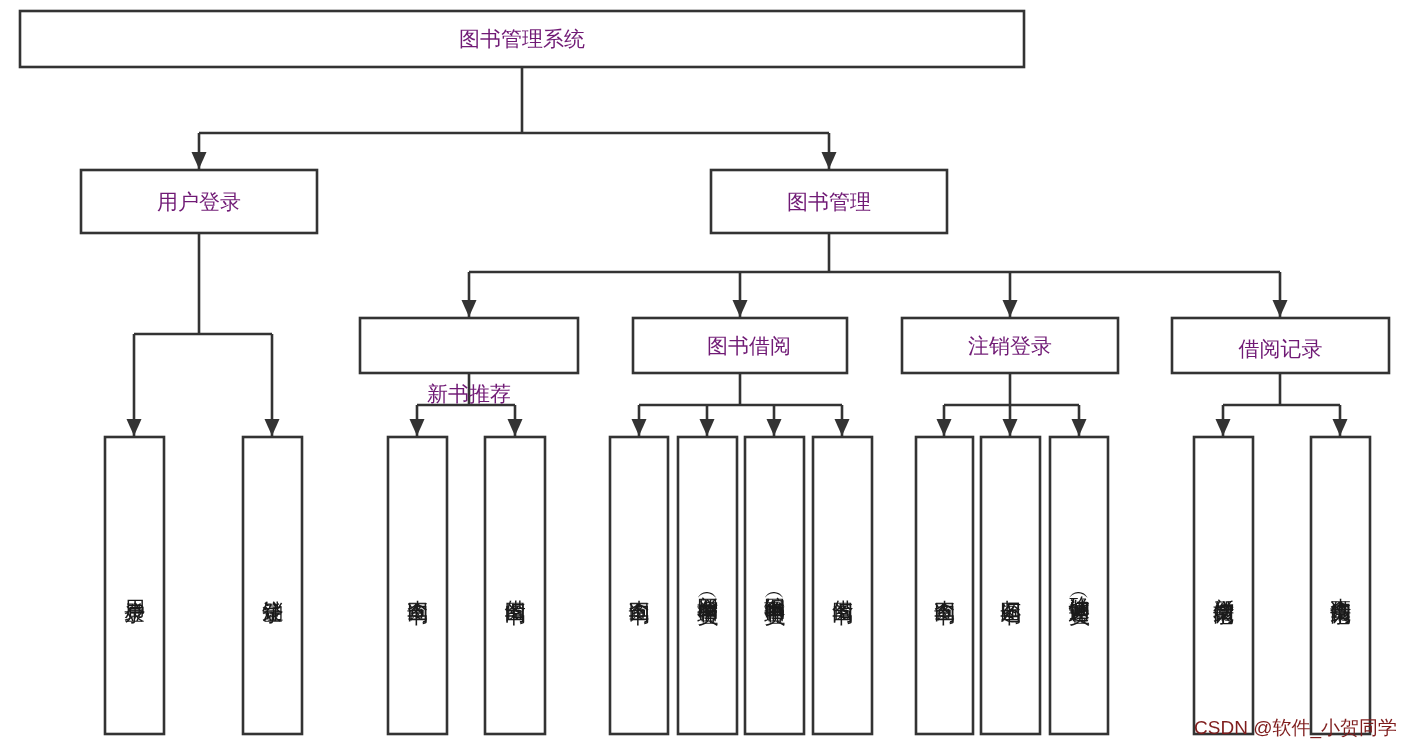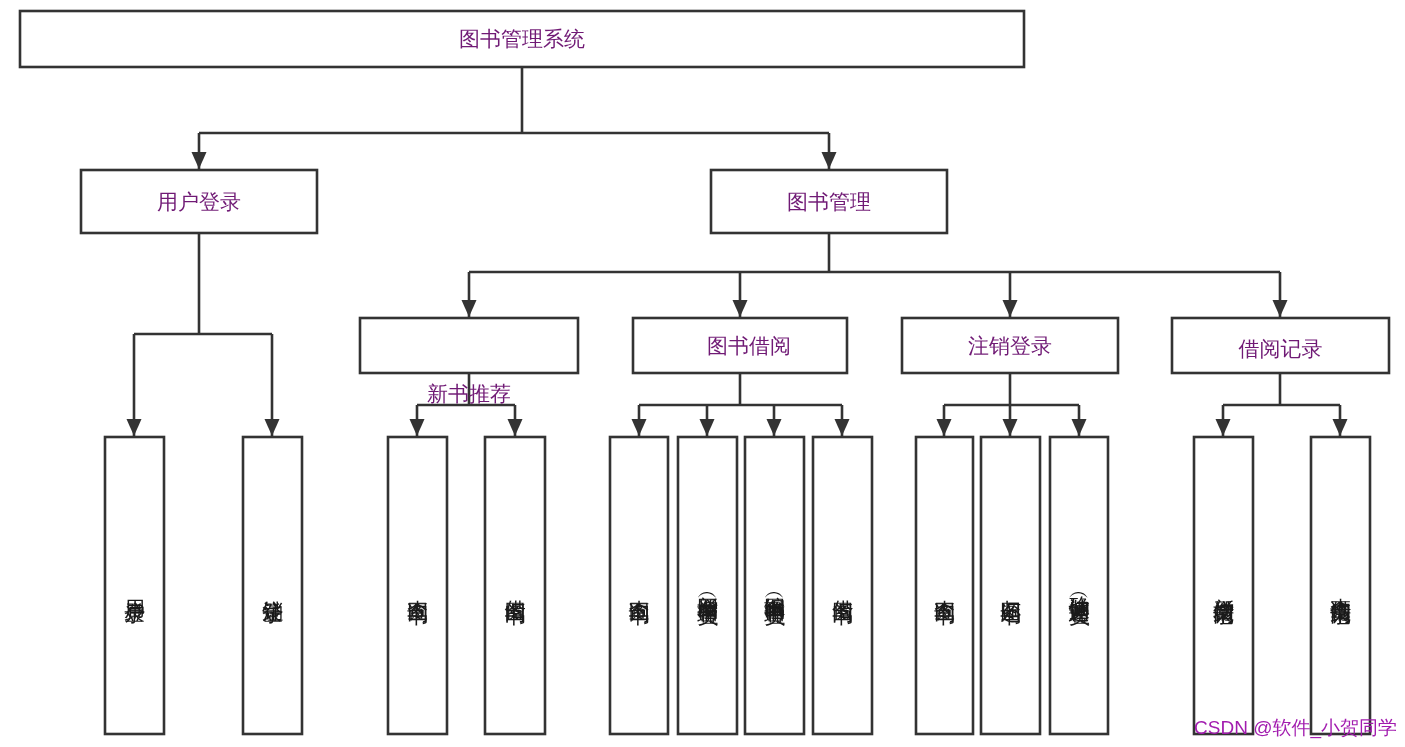--- a/index.html
+++ b/index.html
@@ -69,21 +69,21 @@
     justify-content: center;
     white-space: nowrap;
     pointer-events: none;
   }
   #watermark {
     position: absolute;
     right: 8px;
     bottom: 6px;
     font-family: "Liberation Sans", "DejaVu Sans", sans-serif;
     font-size: 19px;
-    color: #a21caf;
+    color: #7f1d1d;
     white-space: nowrap;
     pointer-events: none;
   }
 </style>
 </head>
 <body>
 
 <div id="diagram-root">
 
   <svg class="diagram-canvas" id="canvas" viewBox="0 0 1405 747" xmlns="http://www.w3.org/2000/svg">

